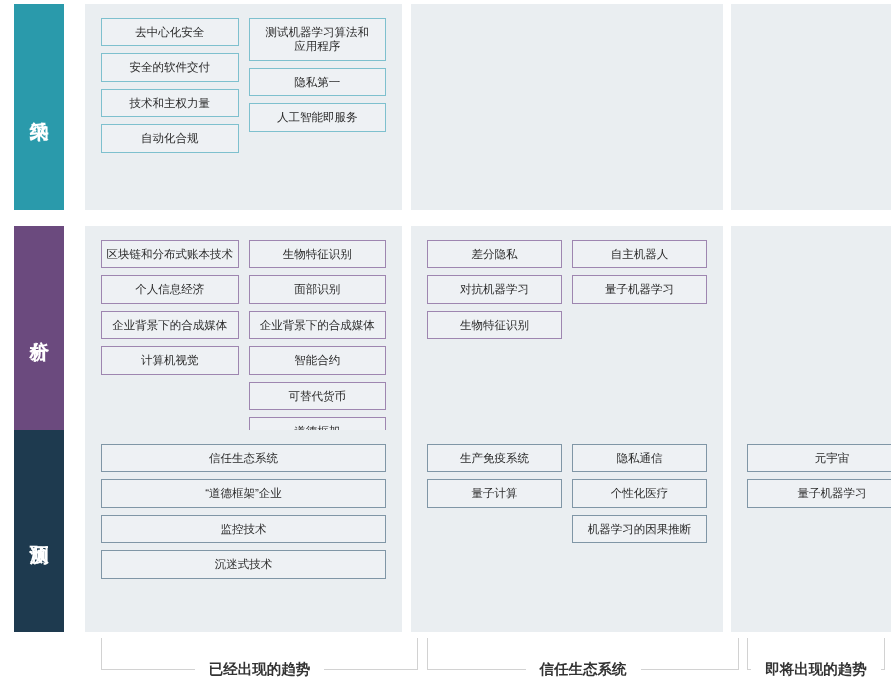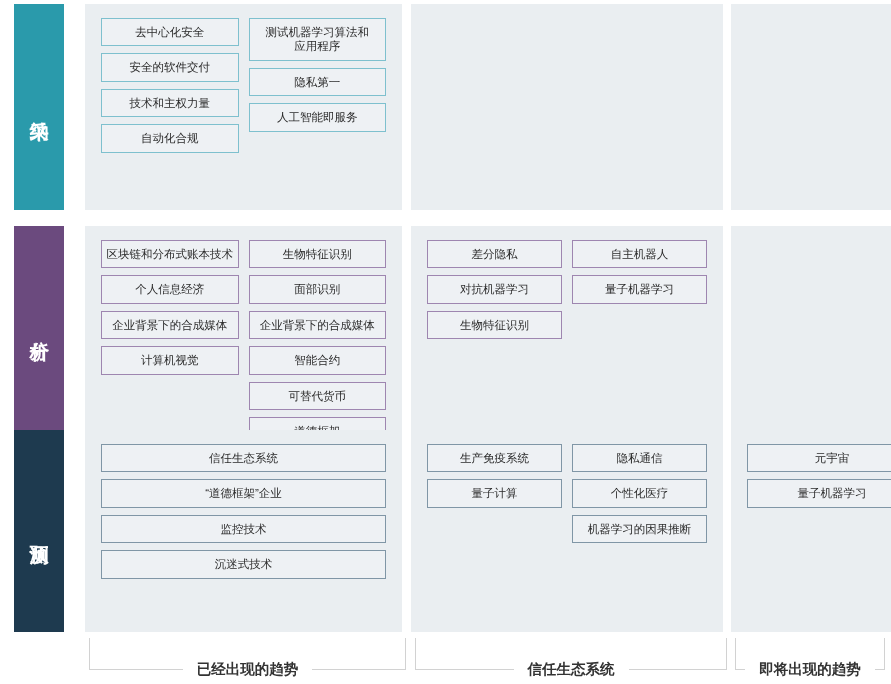--- a/index.html
+++ b/index.html
@@ -101,21 +101,21 @@
     justify-content: center;
     white-space: pre-line;
   }
   .row-adopt   .blip { border-color: #7ec0ce; }
   .row-analyze .blip { border-color: #9e86b0; }
   .row-predict .blip { border-color: #8096a6; }
 
   
   .footer {
     position: absolute;
-    left: 4px;
+    left: 16px;
     right: 0;
     top: 638px;
     height: 46px;
     display: flex;
   }
   .footer-spacer { flex: 0 0 85px; }
   .horizon {
     position: relative;
     display: flex;
     align-items: center;

